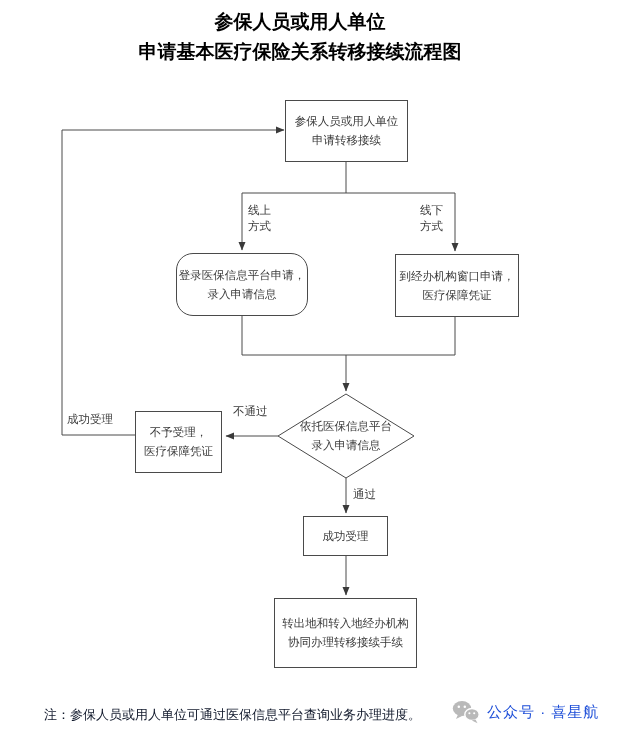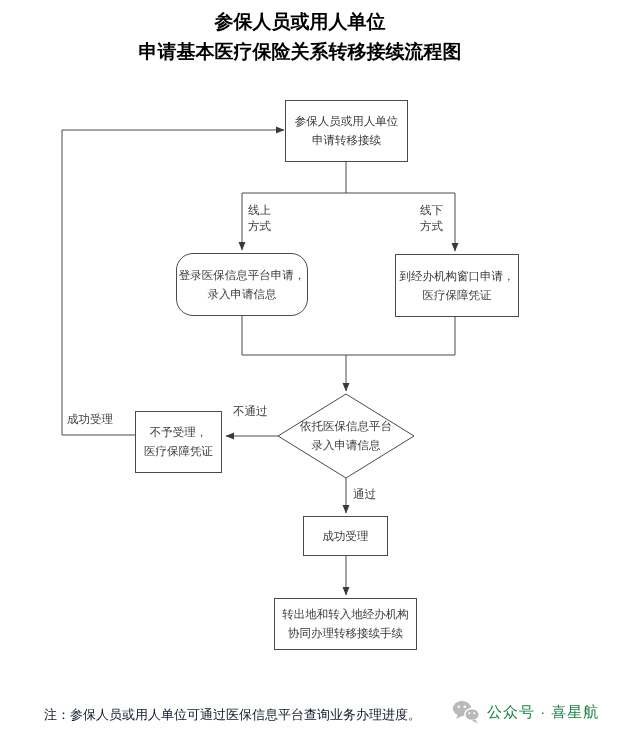--- a/index.html
+++ b/index.html
@@ -67,21 +67,21 @@
     white-space: nowrap;
   }
   .watermark {
     position: absolute;
     left: 452px; top: 700px;
     display: flex;
     align-items: center;
     gap: 7px;
     font-size: 15px;
     letter-spacing: 1px;
-    color: #15803d;
+    color: #1d4ed8;
     white-space: nowrap;
   }
   .watermark svg { display: block; }
 </style>
 </head>
 <body>
 
 <div class="page">
 
   <div class="title">
@@ -134,21 +134,21 @@
 
   <div class="box" style="left:135px; top:411px; width:87px; height:62px;">
     <div>不予受理，</div>
     <div>医疗保障凭证</div>
   </div>
 
   <div class="box" style="left:303px; top:516px; width:85px; height:40px;">
     <div>成功受理</div>
   </div>
 
-  <div class="box" style="left:274px; top:598px; width:143px; height:52px;">
+  <div class="box" style="left:274px; top:598px; width:143px; height:70px;">
     <div>转出地和转入地经办机构</div>
     <div>协同办理转移接续手续</div>
   </div>
 
   <div class="lbl" style="left:248px; top:202px;">
     <div>线上</div>
     <div>方式</div>
   </div>
 
   <div class="lbl" style="left:420px; top:202px;">

